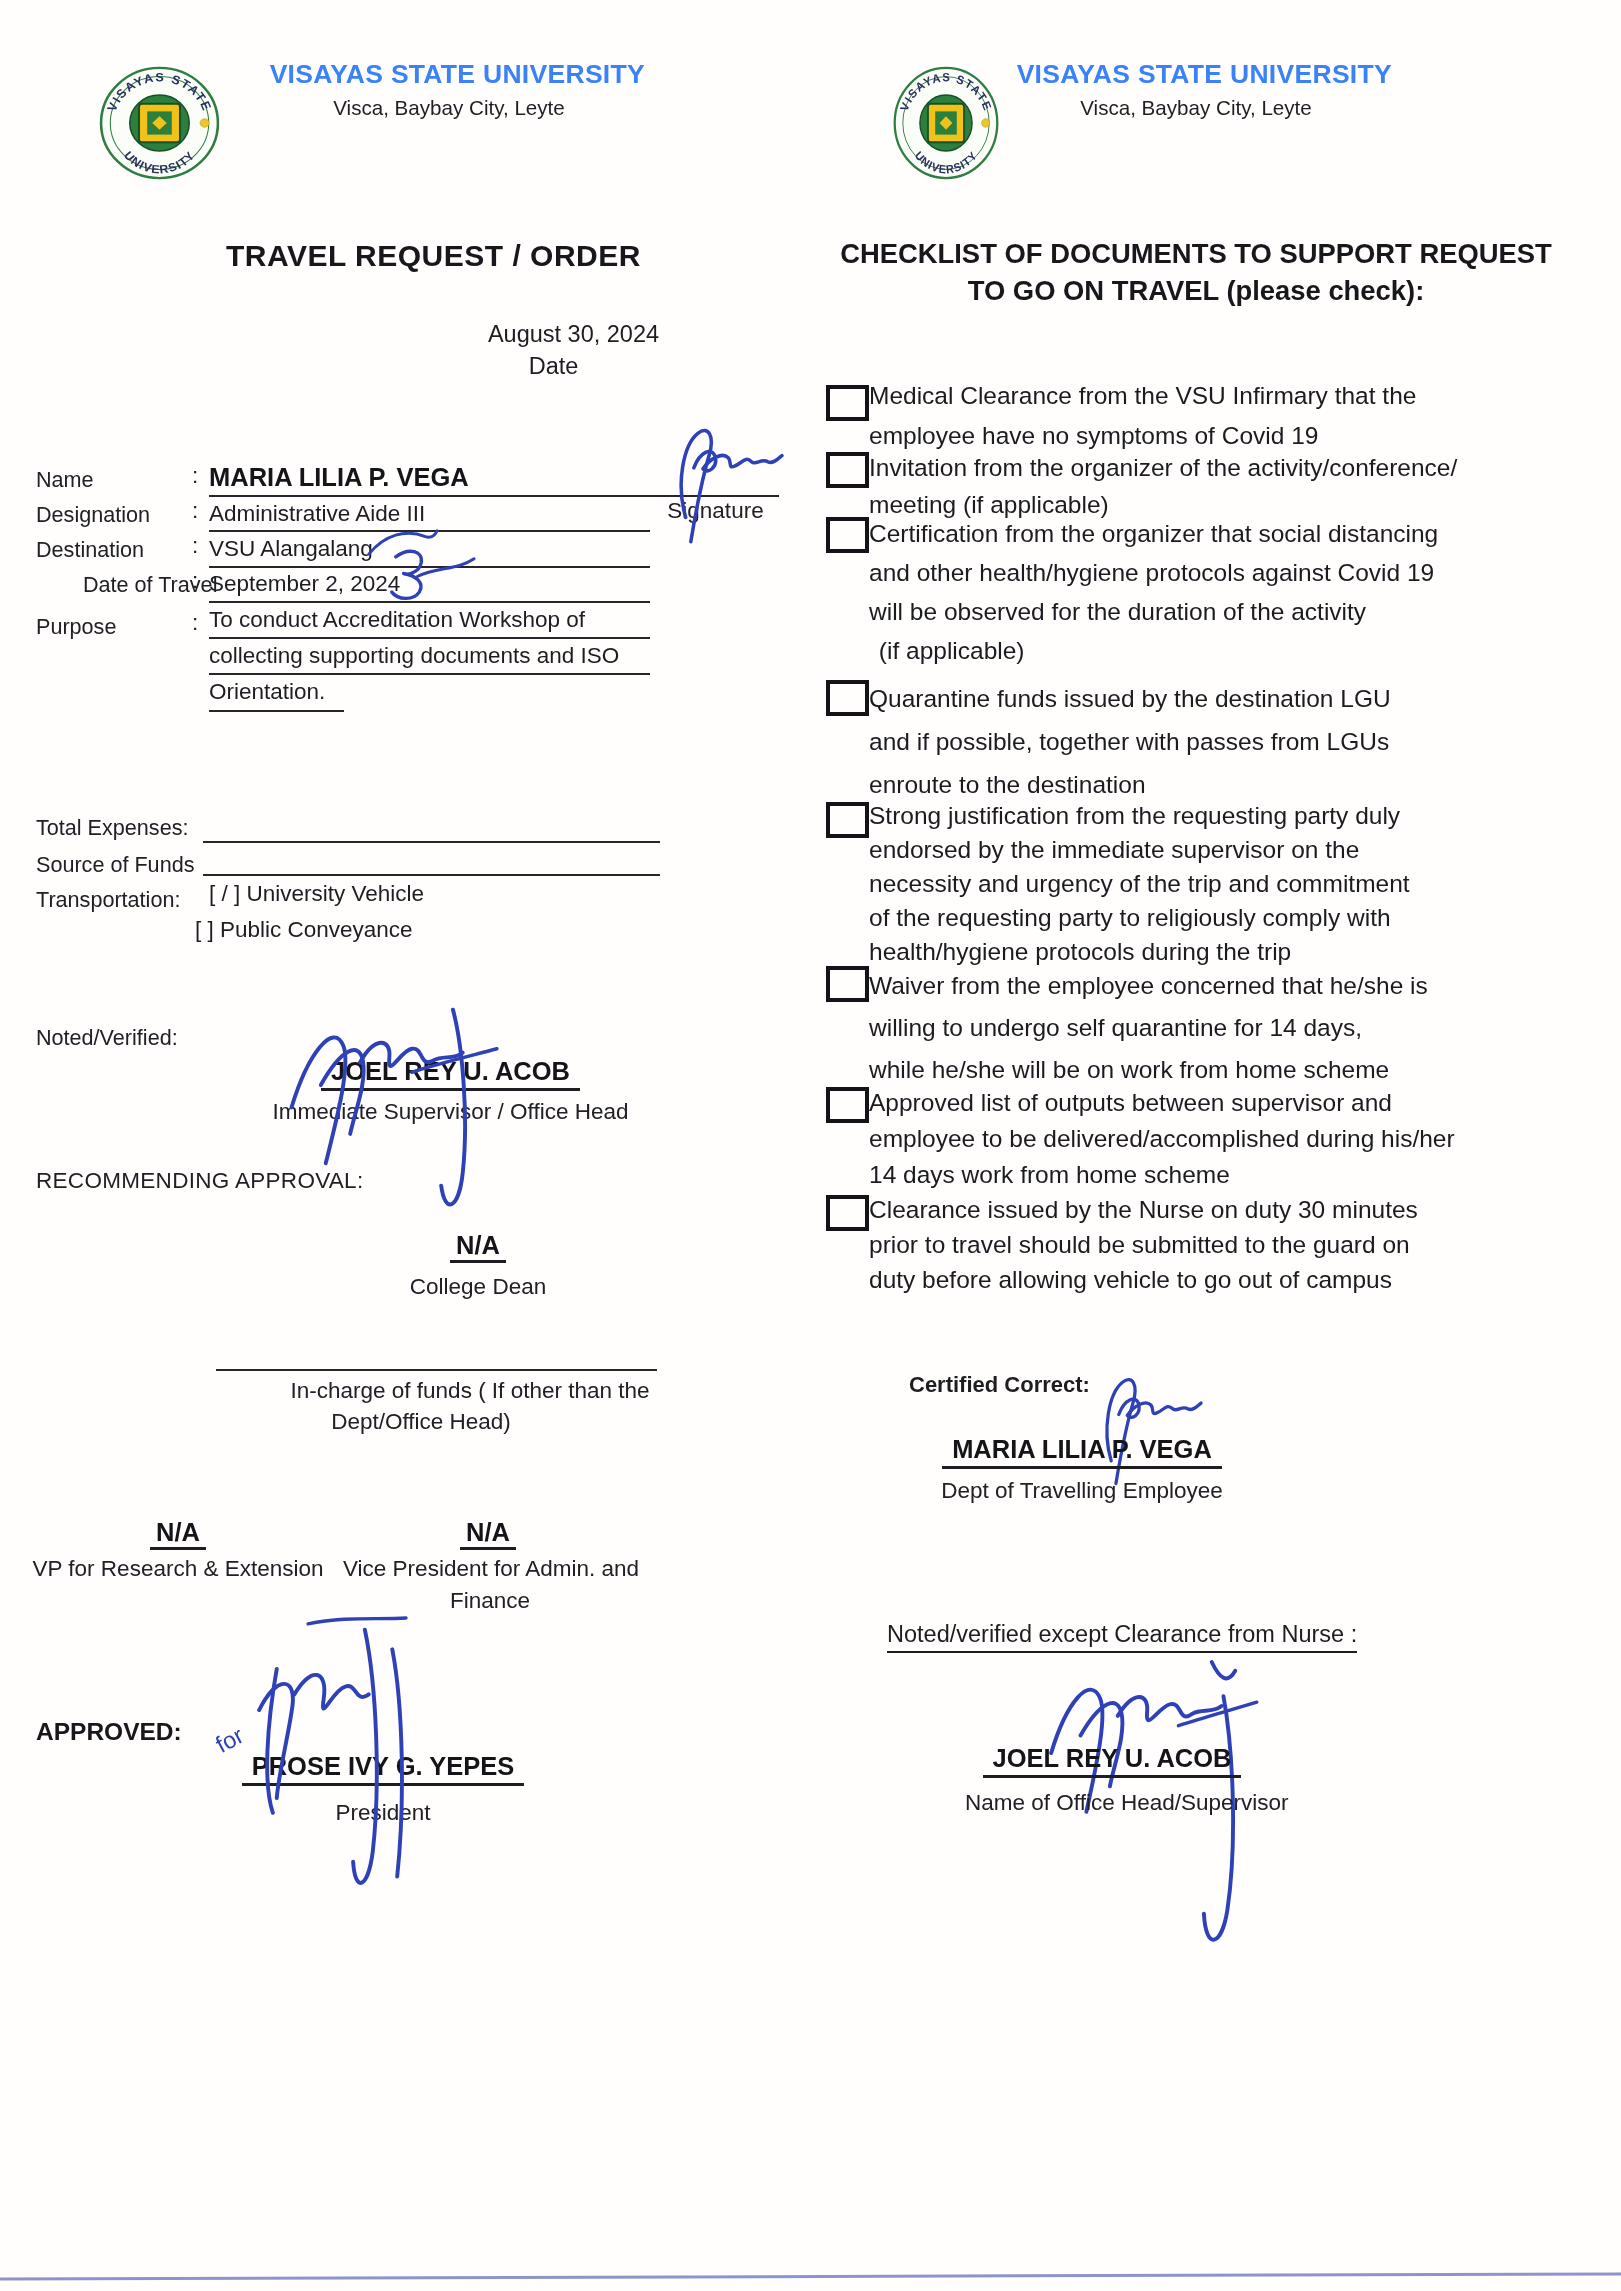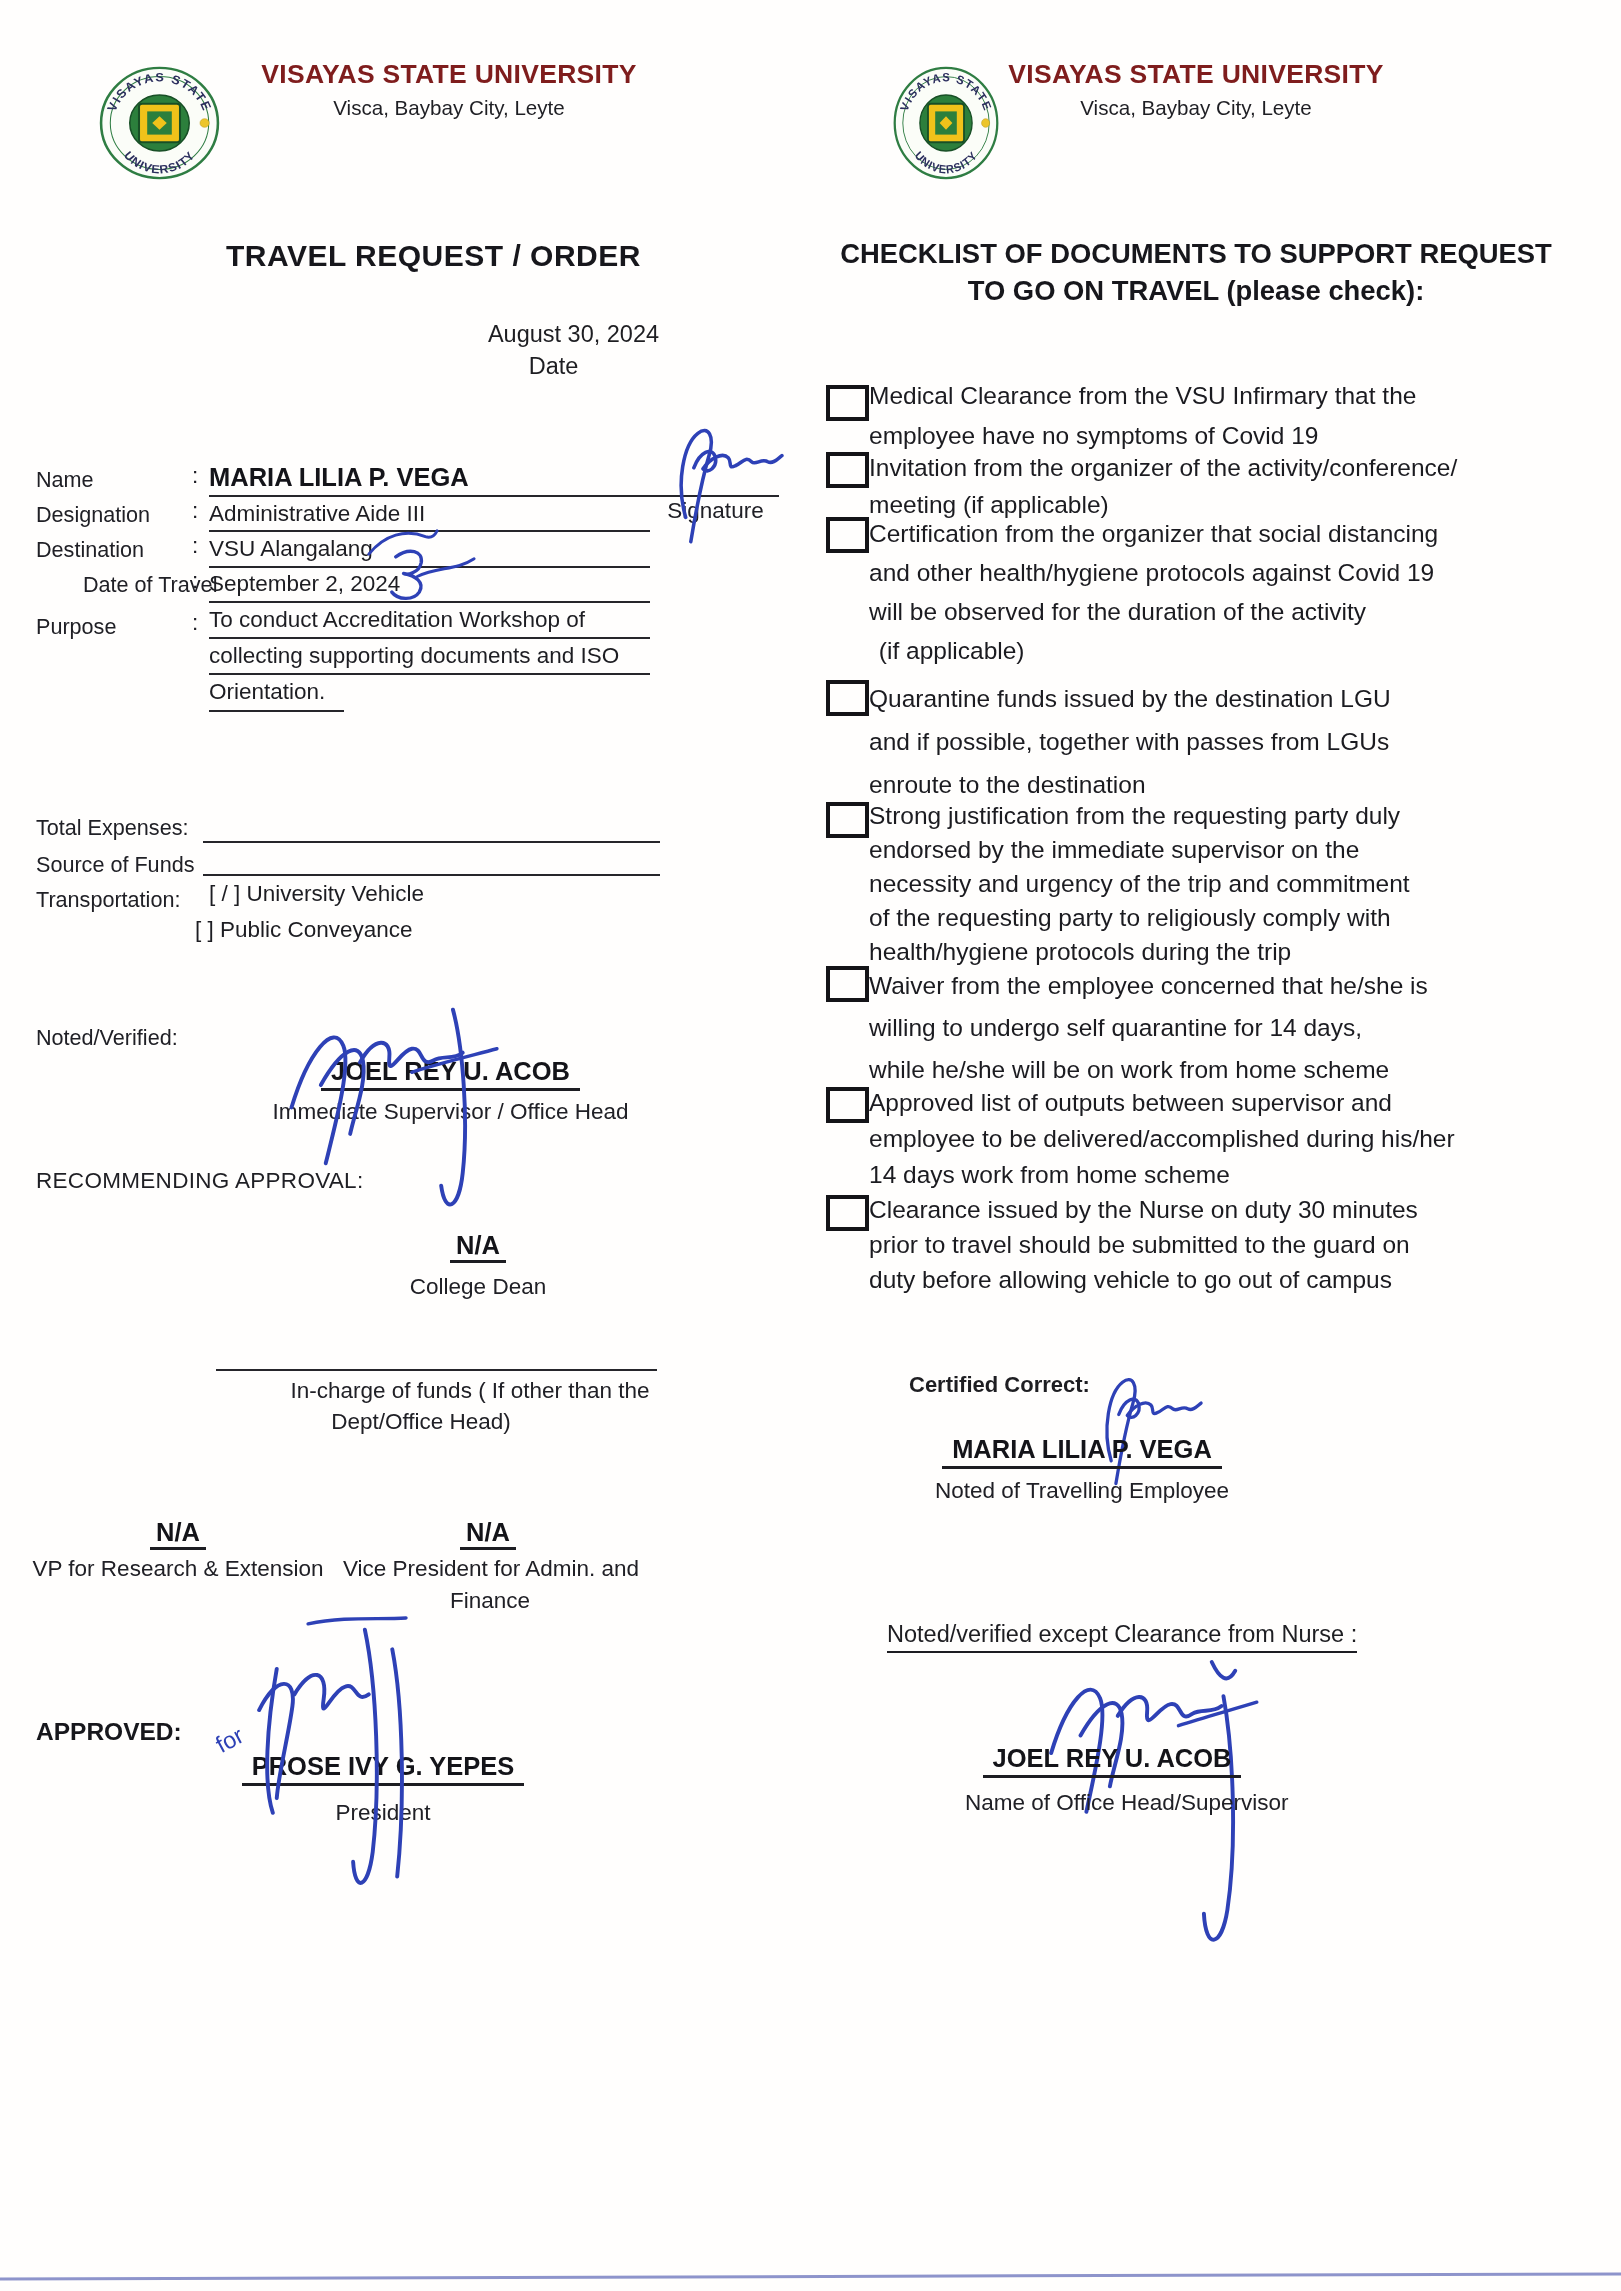--- a/index.html
+++ b/index.html
@@ -1,21 +1,21 @@
 <!DOCTYPE html>
 <html><head>
 <meta charset="utf-8">
 <style>
   html,body{margin:0;padding:0;background:#ffffff;}
   body{font-family:"Liberation Sans", sans-serif;color:#1e1e22;}
   #page{position:relative;width:1621px;height:2292px;background:#fffefd;overflow:hidden;}
   .abs{position:absolute;}
   .ctr{text-align:center;}
   .nowrap{white-space:nowrap;}
-  .hdr-univ{font-weight:bold;font-size:26.5px;letter-spacing:0.3px;color:#7f1d1d;}
+  .hdr-univ{font-weight:bold;font-size:26.5px;letter-spacing:0.3px;color:#3b82f6;text-align:right;}
   .hdr-addr{font-size:20.6px;color:#1f1f24;}
   .doc-title{font-weight:bold;font-size:30px;letter-spacing:0.5px;color:#17171c;}
   .date-txt{font-size:23.5px;}
   .lbl{font-size:21.6px;color:#202026;}
   .colon{font-size:22.5px;color:#202026;}
   .val{font-size:22.5px;color:#1d1d22;}
   .big-name{font-weight:bold;font-size:25.5px;color:#141419;}
   .ul-line{border-top:2.9px solid #26262b;height:0;}
   .sig-lbl{font-size:22.5px;color:#202026;}
   .sec{font-size:22.5px;color:#1f1f24;}
@@ -235,21 +235,21 @@
   </div>
 
   <div class="abs" style="left:909px;top:1372px;font-weight:bold;font-size:22px;">Certified Correct:</div>
   <svg class="abs" style="left:1039px;top:1370px;" width="186" height="123" viewBox="0 0 160 130">
     <path class="ink" stroke-width="3.5" d="M58,96 C48,62 56,24 70,13 C80,5 87,15 81,35 C73,62 67,96 63,120"></path>
     <path class="ink" stroke-width="3.5" d="M66,47 C72,31 84,26 87,36 C90,46 80,54 75,48 C82,38 94,31 100,37 C104,41 99,49 107,45 C114,42 117,35 123,41 C127,45 133,37 139,41 C144,44 149,38 153,35"></path>
   </svg>
   <div class="abs ctr" style="left:935px;top:1435px;width:294px;">
     <span class="big-name una nowrap">MARIA LILIA P. VEGA</span>
   </div>
-  <div class="abs role ctr nowrap" style="left:935px;top:1478px;width:294px;">Noted of Travelling Employee</div>
+  <div class="abs role ctr nowrap" style="left:935px;top:1478px;width:294px;">Dept of Travelling Employee</div>
 
   <div class="abs" style="left:887px;top:1621px;">
     <span class="underlined-sec nowrap">Noted/verified except Clearance from Nurse :</span>
   </div>
   <svg class="abs" style="left:1010px;top:1647px;" width="284" height="314" viewBox="0 0 290 320">
     <path class="ink" stroke-width="4" d="M42,108 C58,55 82,28 92,52 C100,72 86,130 78,168"></path>
     <path class="ink" stroke-width="4" d="M72,90 C92,55 110,48 114,68 C118,90 106,120 102,142"></path>
     <path class="ink" stroke-width="4" d="M110,70 C126,44 142,46 140,66 C138,88 152,60 164,58 C176,56 172,78 186,68 C196,62 206,68 216,60"></path>
     <path class="ink" stroke-width="4" d="M206,15 C214,32 222,38 230,24"></path>
     <path class="ink" stroke-width="4" d="M218,50 C228,105 232,200 222,268 C216,306 200,310 198,272"></path>

